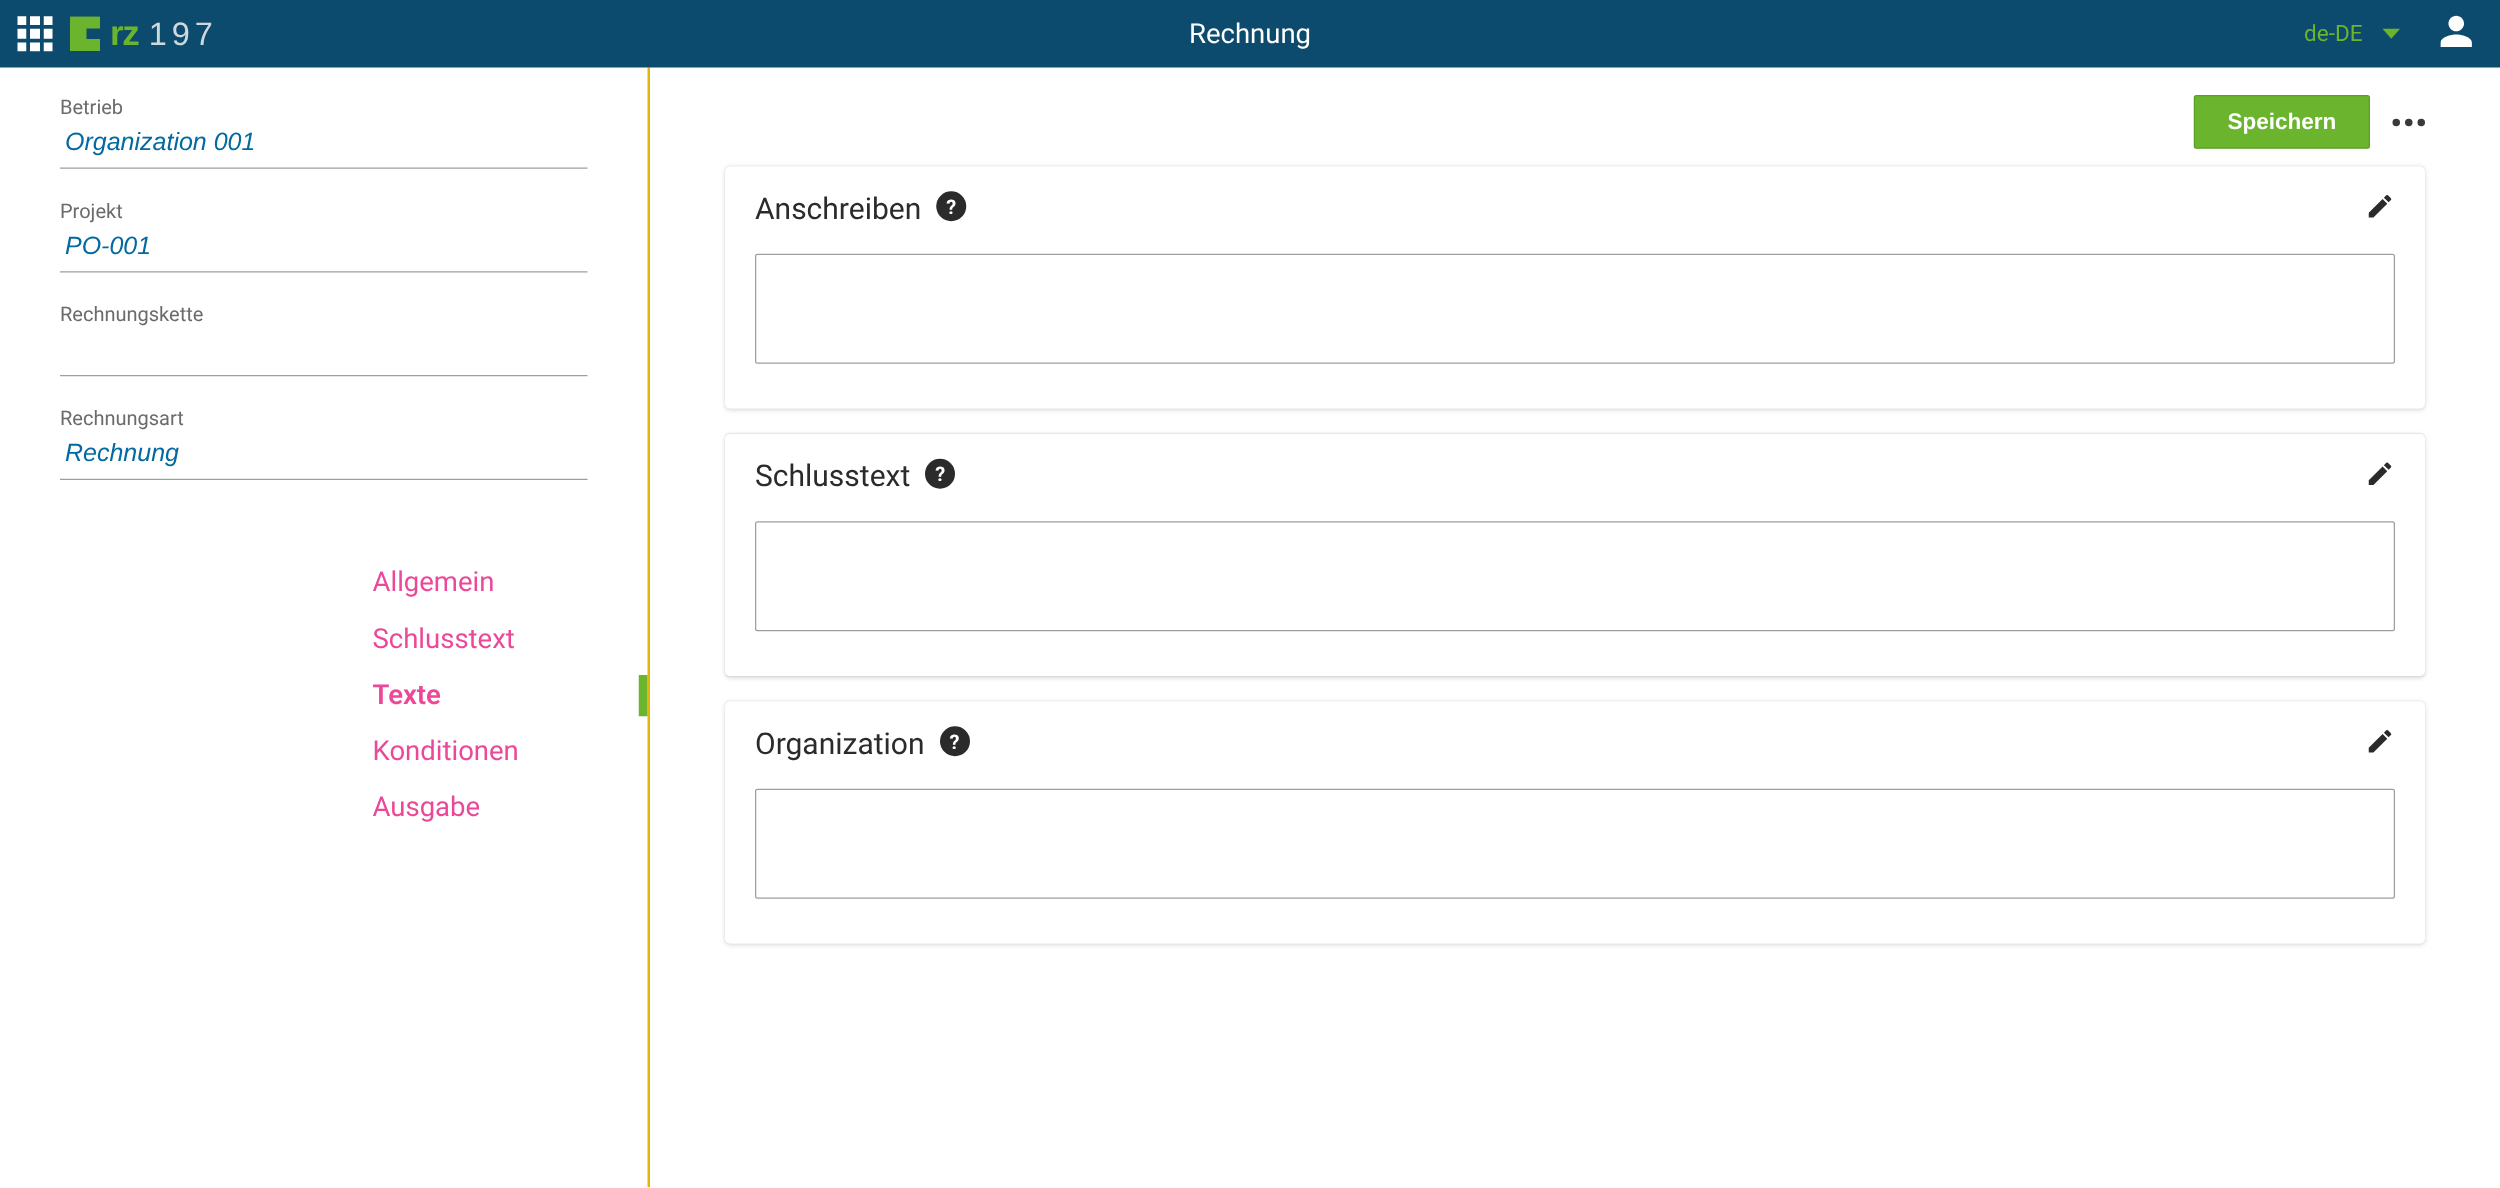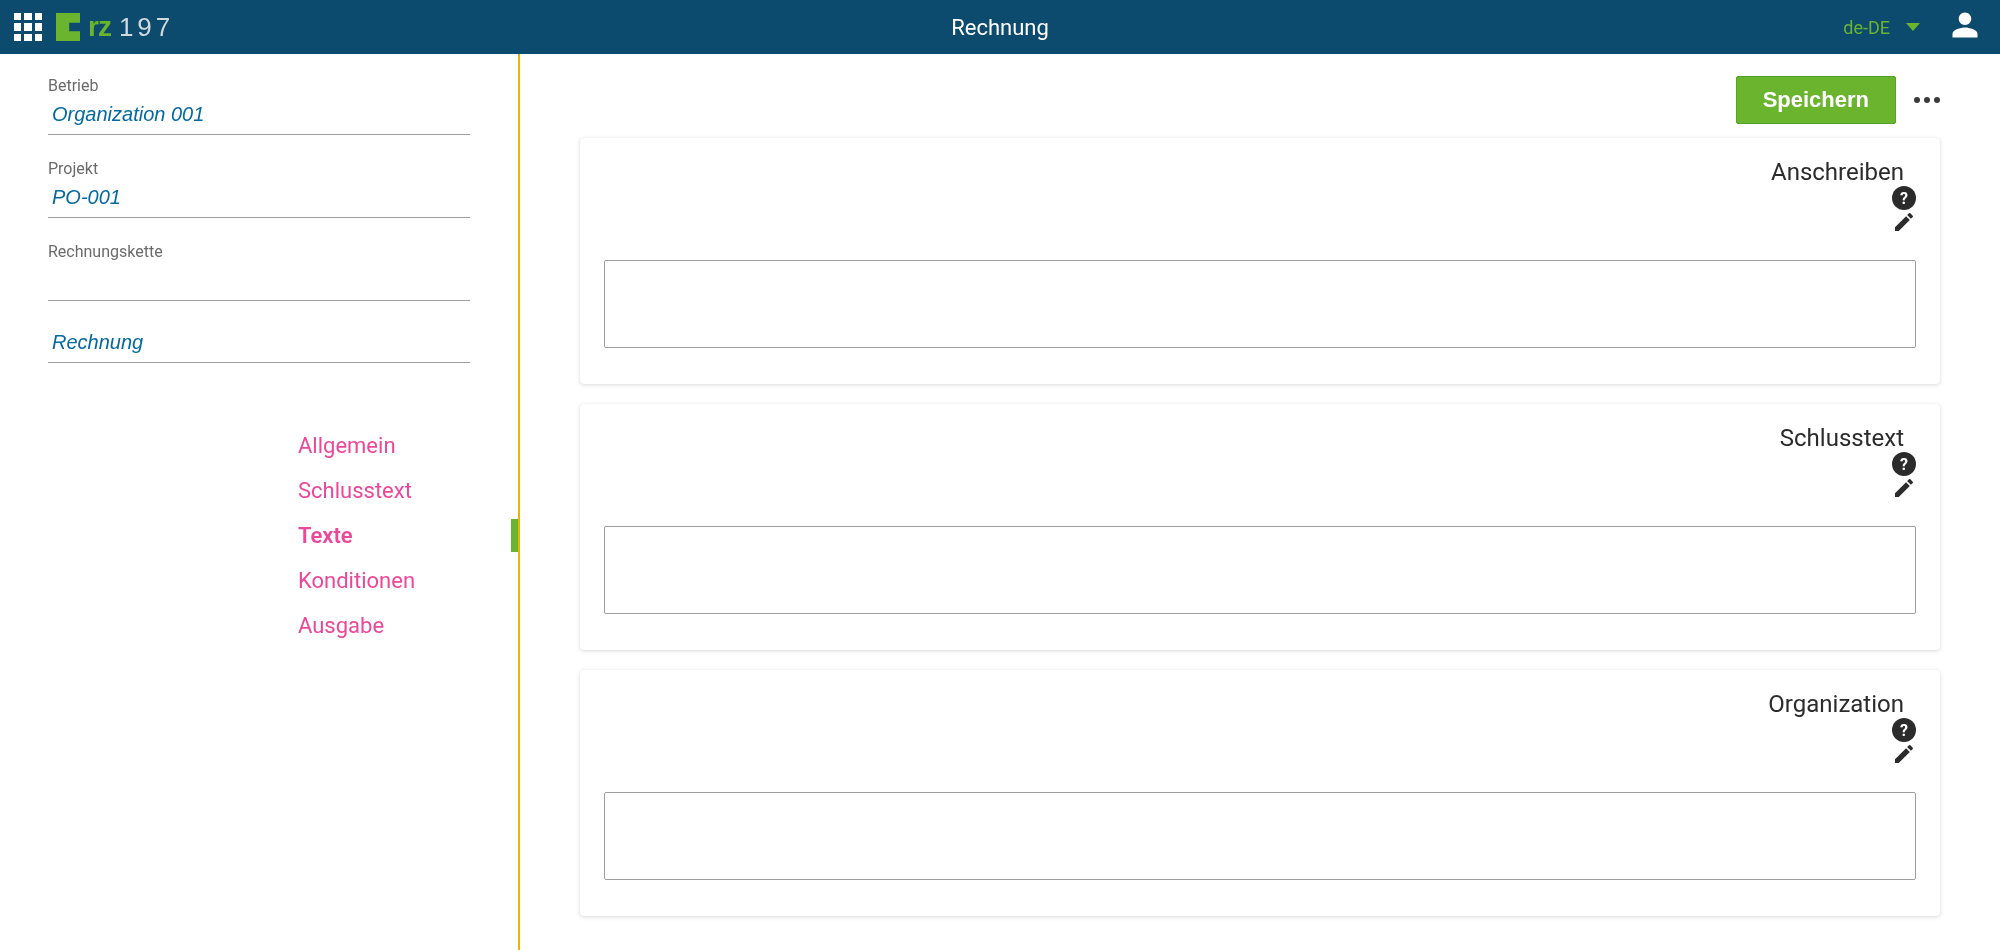--- a/index.html
+++ b/index.html
@@ -39,21 +39,21 @@
   }
   .avatar-icon svg { width:30px; height:30px; fill:#ffffff; }
 
   
   .action-row {
     display:flex; justify-content:flex-end; align-items:center;
     padding: 22px 60px 0 0; gap: 18px;
   }
   .btn-primary {
     background:#6ab52d; color:#ffffff; border:1px solid #5aa024;
-    font-size:22px; font-weight:700; padding: 10px 26px; cursor:pointer;
+    font-size:18px; font-weight:700; padding: 10px 26px; cursor:pointer;
     border-radius:2px;
   }
   .more-icon { display:flex; gap:4px; cursor:pointer; }
   .more-icon > span { width:6px; height:6px; background:#3a3a3a; border-radius:50%; }
 
   
   .layout { display:flex; height: calc(100% - 54px); }
   .sidebar {
     width: 520px; flex: 0 0 520px;
     border-right: 2px solid #eab308;
@@ -83,21 +83,21 @@
   }
   .side-nav-item.active { font-weight:600; }
 
   
   .card {
     background:#ffffff; border-radius:4px;
     box-shadow:0 1px 4px rgba(0,0,0,0.15), 0 0 1px rgba(0,0,0,0.1);
     margin-top: 20px; padding: 20px 24px 36px 24px;
   }
   .card:first-child { margin-top: 0; }
-  .card-head { display:flex; align-items:flex-end; margin-bottom: 22px; flex-direction: column; }
+  .card-head { display:flex; align-items:flex-start; margin-bottom: 22px; }
   .card-title { font-size:24px; color:#2b2b2b; margin-right:12px; }
   .help-icon {
     width:24px;height:24px;border-radius:50%;background:#2b2b2b;color:#fff;
     display:inline-flex;align-items:center;justify-content:center;font-size:16px;font-weight:700;cursor:pointer;
   }
   .edit-icon { margin-left:auto; cursor:pointer; }
   .edit-icon svg { width:24px;height:24px; fill:#2b2b2b; }
   .card-body {
     border:1px solid #9e9e9e; min-height:88px; border-radius:2px;
   }
@@ -156,20 +156,21 @@
       <label class="field-label">Projekt</label>
       <input class="field-input" value="PO-001" style="">
     </div>
 
     <div class="field">
       <label class="field-label">Rechnungskette</label>
       <input class="field-input" value="" style="">
     </div>
 
     <div class="field">
+      <label class="field-label">Rechnungsart</label>
       <input class="field-input" value="Rechnung" style="">
     </div>
 
     <div class="side-nav">
       <div class="side-nav-item">Allgemein</div>
       <div class="side-nav-item">Schlusstext</div>
       <div class="side-nav-item active">Texte</div>
       <div class="side-nav-item">Konditionen</div>
       <div class="side-nav-item">Ausgabe</div>
     </div>

